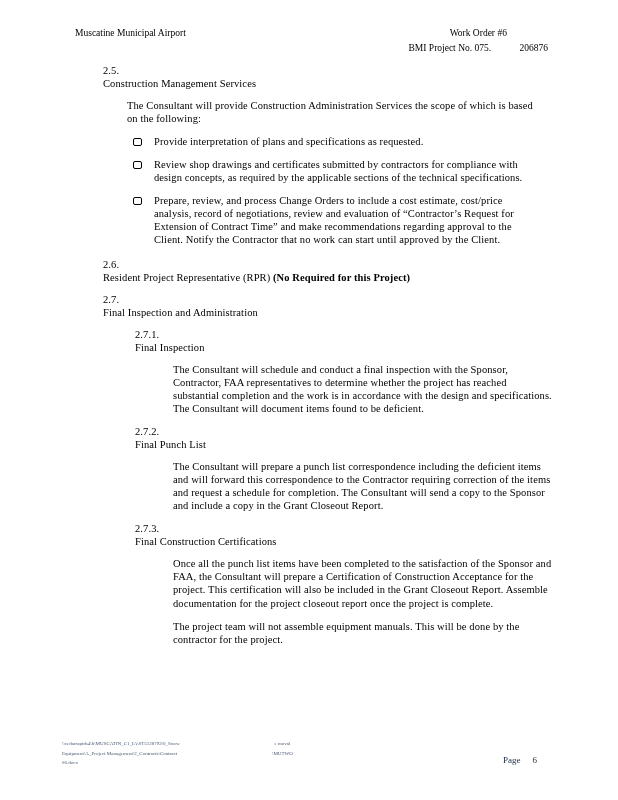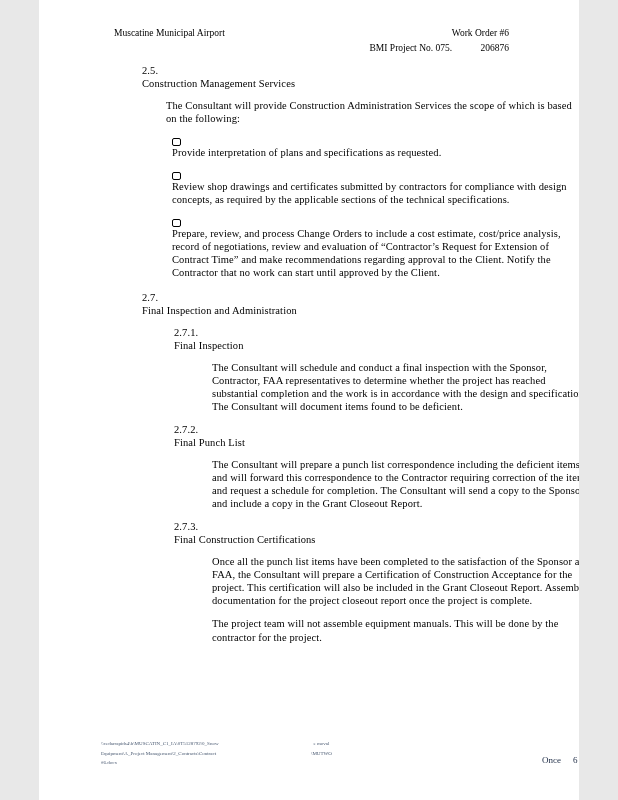--- a/index.html
+++ b/index.html
@@ -1,44 +1,44 @@
 <!DOCTYPE html>
 <html><head>
 <meta charset="utf-8">
 <style>
   html,body { margin:0; padding:0; background:#e8e8e8; }
   .page {
     position:relative;
-    width:540px; height:800px;
+    width:618px; height:800px;
     margin:0 auto;
     background:#ffffff;
     font-family:"Liberation Serif", serif;
     color:#000;
     overflow:hidden;
   }
   
   .header {
     position:absolute; top:26px; left:75px; right:70px;
     display:flex; justify-content:space-between;
     font-size:9.5px; line-height:1.55;
   }
-  .header-right { text-align:right; }
+  .header-right { text-align:center; }
   .hdr-proj-label { display:inline-block; }
   .hdr-proj-value { display:inline-block; margin-left:26px; }
   
   .content {
     position:absolute; top:64px; left:103px; width:450px;
     font-size:10.5px; line-height:1.24; letter-spacing:0.1px;
   }
   .row { display:flex; }
   .num1 { width:24px; flex-shrink:0; }
   .h1 { margin-bottom:9px;flex-direction:column; }
   .para-l1 { margin-left:24px; width:414px; margin-bottom:10px; }
   .bullets { margin-left:30px; width:408px; }
-  .bullet-row { display:flex; margin-bottom:10px;flex-direction:column; }
+  .bullet-row { display:flex; margin-bottom:10px; }
   .bullet-glyph {
     width:7px; height:6px; border:1px solid #000; border-radius:2px;
     margin-top:3px; margin-right:12px; flex-shrink:0;
   }
   .bullet-row:last-child { margin-bottom:12px; }
   .l2 { margin-left:32px; }
   .num2 { width:38px; flex-shrink:0; }
   .para-l2 { margin-left:70px; width:380px; margin-bottom:10px; }
   .b { font-weight:bold; }
   
@@ -88,20 +88,24 @@
       <div class="bullet-row">
         <span class="bullet-glyph"></span>
         <span>Review shop drawings and certificates submitted by contractors for compliance with design concepts, as required by the applicable sections of the technical specifications.</span>
       </div>
       <div class="bullet-row">
         <span class="bullet-glyph"></span>
         <span>Prepare, review, and process Change Orders to include a cost estimate, cost/price analysis, record of negotiations, review and evaluation of “Contractor’s Request for Extension of Contract Time” and make recommendations regarding approval to the Client. Notify the Contractor that no work can start until approved by the Client.</span>
       </div>
     </div>
 
+    <div class="row h1">
+      <span class="num1">2.6.</span>
+      <span><span>Resident Project Representative (RPR) </span><span class="b">(No Required for this Project)</span></span>
+    </div>
 
     <div class="row h1">
       <span class="num1">2.7.</span>
       <span>Final Inspection and Administration</span>
     </div>
 
     <div class="row h1 l2">
       <span class="num2">2.7.1.</span>
       <span>Final Inspection</span>
     </div>
@@ -126,16 +130,16 @@
   <div class="footer-path">
     <div>\\cedarrapids4\h\MUSCATIN_C1_IA\0T5128792\0_Snow</div>
     <div>Equipment\A_Project Management\2_Contracts\Contract</div>
     <div>#6.docx</div>
   </div>
   <div class="footer-mid">
     <div>e  moval</div>
     <div>\MUTWO</div>
   </div>
   <div class="page-num">
-    <span>Once</span><span class="gap"></span><span>6</span>
+    <span>Page</span><span class="gap"></span><span>6</span>
   </div>
 
 </div>
 
 </body></html>

